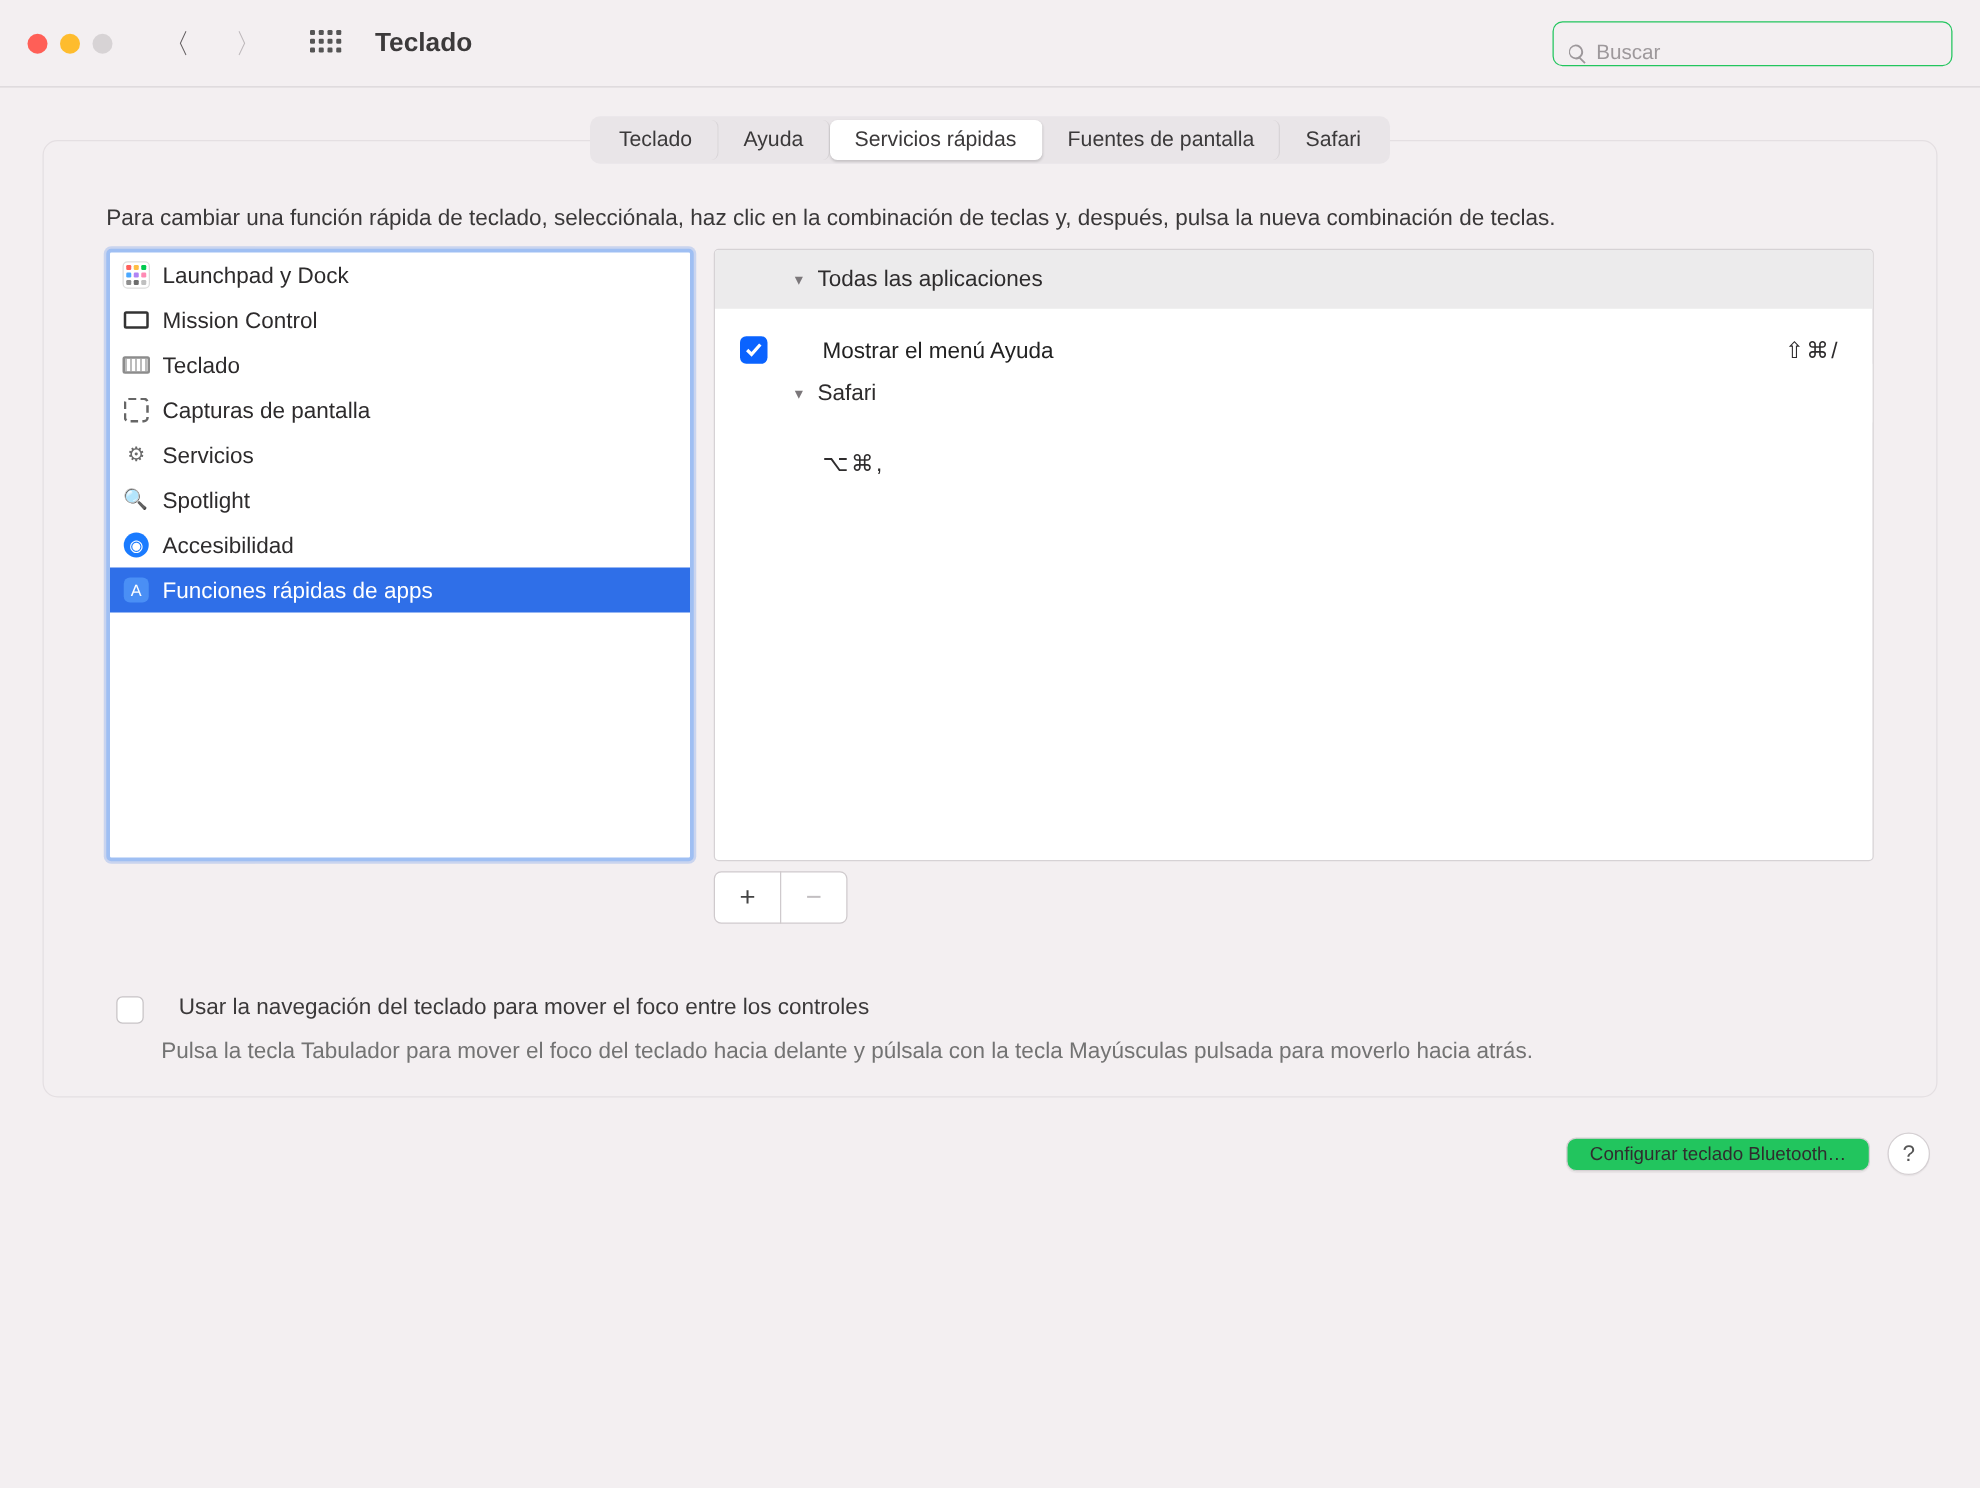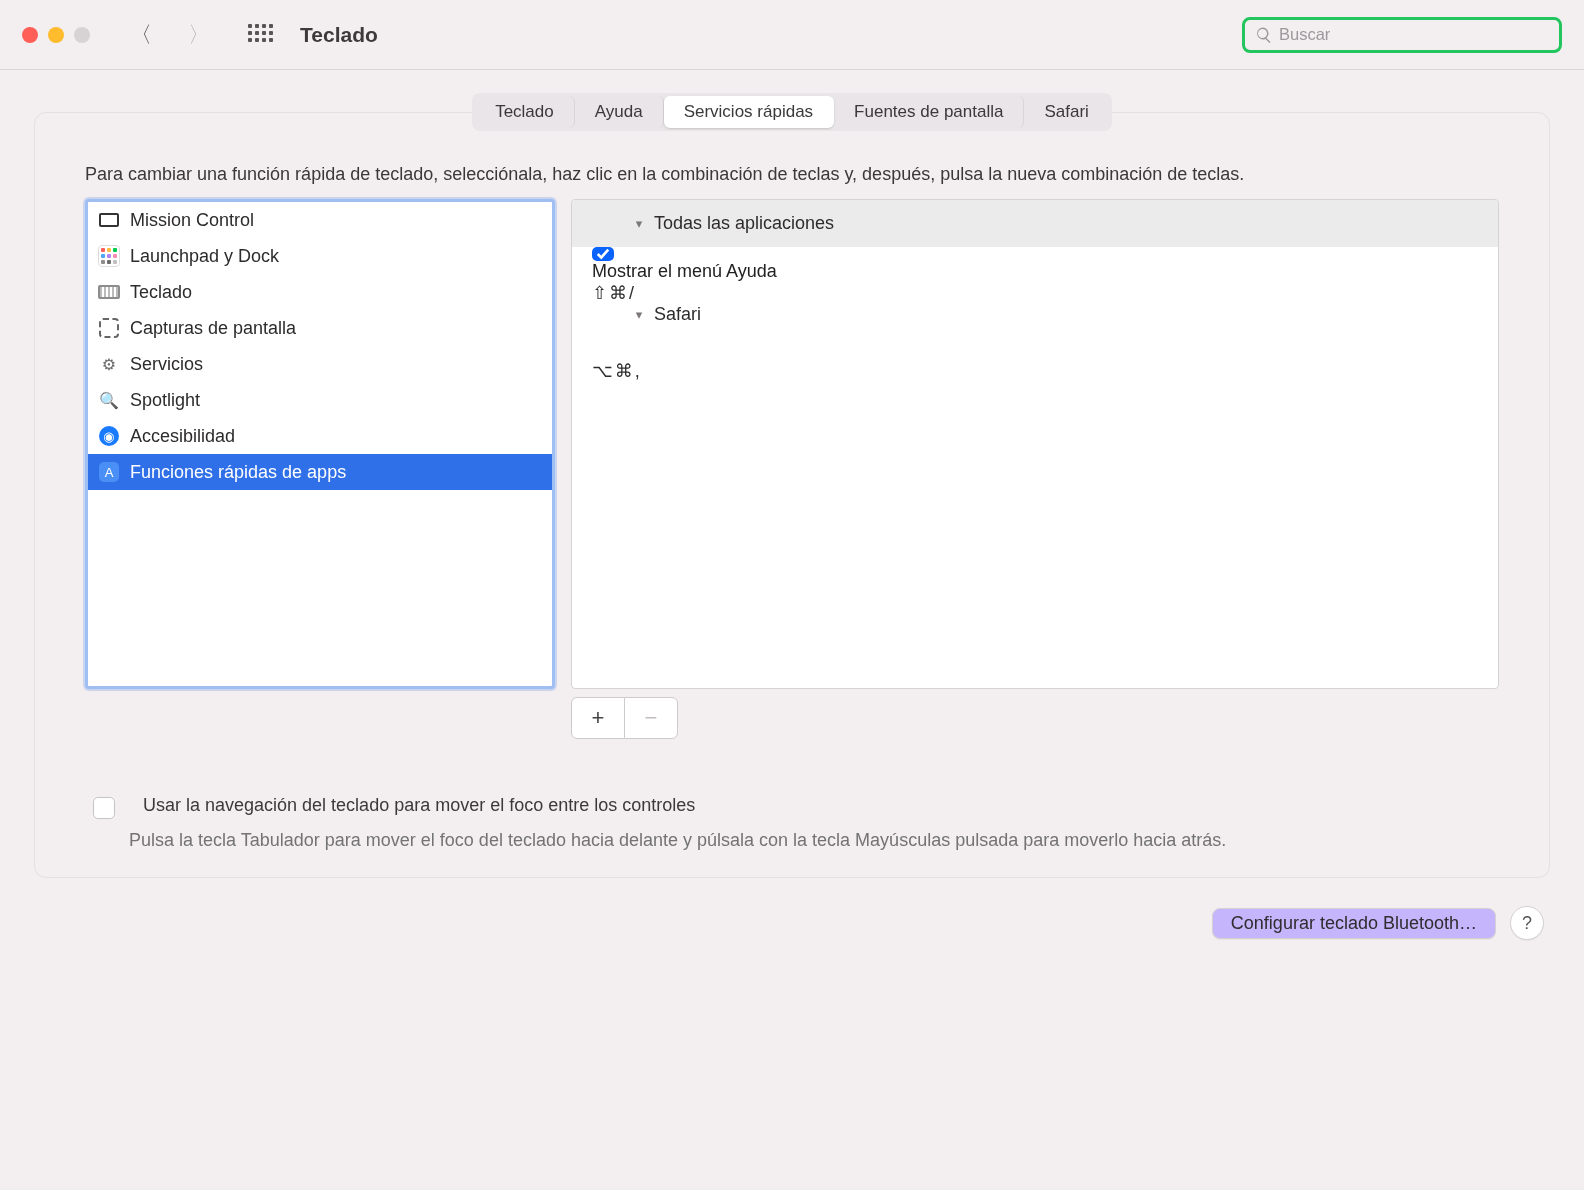--- a/index.html
+++ b/index.html
@@ -32,23 +32,23 @@
 
   .grid-icon { width:22px; height:22px; margin-right:30px; display:grid; grid-template-columns:repeat(4,4px); grid-template-rows:repeat(3,4px); gap:3px;}
   .grid-icon span{ background:#555; border-radius:1px;}
 
   .win-title { font-size:21px; font-weight:600; color:#3c3a3b; flex:0 0 auto; }
 
   .spacer { flex:1 1 auto; }
 
   .search-wrap {
     width: 320px; height:36px;
-    border:3px solid #22c55e; border-radius:8px;
+    border:1px solid #22c55e; border-radius:8px;
     background:#f3eff1;
-    display:flex; align-items:center; padding:0 10px; gap:6px;
+    display:flex; align-items:flex-end; padding:0 10px; gap:6px;
     color:#9d989b;
   }
   .search-wrap svg{ width:18px; height:18px; fill:#9d989b;}
   .search-wrap input{
     border:none; outline:none; background:transparent; flex:1;
     font-size:16.5px; color:#333;
   }
   .search-wrap input::placeholder{ color:#9d989b;}
 
   
@@ -117,21 +117,21 @@
     overflow:hidden;
     font-size:18px;
   }
   .group-row{
     height:47px; background:#ecebec; display:flex; align-items:center;
     padding-left:60px; gap:8px; color:#2e2c2d; font-weight:400;
   }
   .group-row.sub{ background:#ffffff; }
   .group-row .disc{ width:14px; text-align:center; color:#7b777a; font-size:13px;}
   .item-row{
-    height:44px; display:flex; align-items:flex-start; padding:0 20px 0 20px;flex-direction:column;
+    height:44px; display:flex; align-items:flex-end; padding:0 20px 0 20px;
   }
   .item-row .chk{
     width:22px; height:22px; border-radius:5px; background:#0a63ff;
     display:flex; align-items:center; justify-content:center; margin-right:44px;
   }
   .item-row .chk svg{ width:14px;height:14px; stroke:#fff; stroke-width:3; fill:none;}
   .item-row .chk.blank{ background:transparent; }
   .item-row .lbl{ flex:1; }
   .item-row .keys{ font-size:18px; letter-spacing:2px; color:#2e2c2d; padding-right:6px;}
 
@@ -161,22 +161,22 @@
   .kbnav .desc{
     padding-left:36px; padding-top:8px; line-height:1.45; color:#737373;
   }
 
   
   .footer{
     display:flex; justify-content:flex-end; align-items:center;
     gap:14px; padding: 28px 40px 0 0;
   }
   .btn{
-    background:#c4b5fd; border:1px solid #d5d0d3; border-radius:8px;
-    padding:4px 18px; font-size:18px; color:#2f2d2e;
+    background:#22c55e; border:1px solid #d5d0d3; border-radius:8px;
+    padding:4px 18px; font-size:15px; color:#2f2d2e;
     box-shadow:0 1px 1px rgba(0,0,0,.05);
   }
   .helpbtn{
     width:34px; height:34px; border-radius:50%; background:#fff;
     border:1px solid #d5d0d3; display:flex; align-items:center; justify-content:center;
     font-size:18px; color:#555; box-shadow:0 1px 1px rgba(0,0,0,.05);
   }
 
   
   .ic-lp{ background:linear-gradient(#fff,#fff); border:1px solid #ddd; border-radius:4px; display:grid; grid-template-columns:repeat(3,4px); grid-template-rows:repeat(3,4px); gap:2px; padding:2px;}
@@ -247,39 +247,39 @@
     </div>
   </div>
 
   <div class="instructions">Para cambiar una función rápida de teclado, selecciónala, haz clic en la combinación de teclas y, después, pulsa la nueva combinación de teclas.</div>
 
   <div class="lists">
 
     <div class="cat-list">
       <div class="cat-row">
         <span class="ic">
-            <span class="ic-mc"></span>
-          </span>
-        <span>Mission Control</span>
-      </div>
-      <div class="cat-row">
-        <span class="ic">
           <span class="ic-lp">
               <span></span>
               <span></span>
               <span></span>
               <span></span>
               <span></span>
               <span></span>
               <span></span>
               <span></span>
               <span></span>
             </span>
         </span>
         <span>Launchpad y Dock</span>
+      </div>
+      <div class="cat-row">
+        <span class="ic">
+            <span class="ic-mc"></span>
+          </span>
+        <span>Mission Control</span>
       </div>
       <div class="cat-row">
         <span class="ic">
             <span class="ic-kb"></span>
           </span>
         <span>Teclado</span>
       </div>
       <div class="cat-row">
         <span class="ic">
             <span class="ic-sc"></span>

